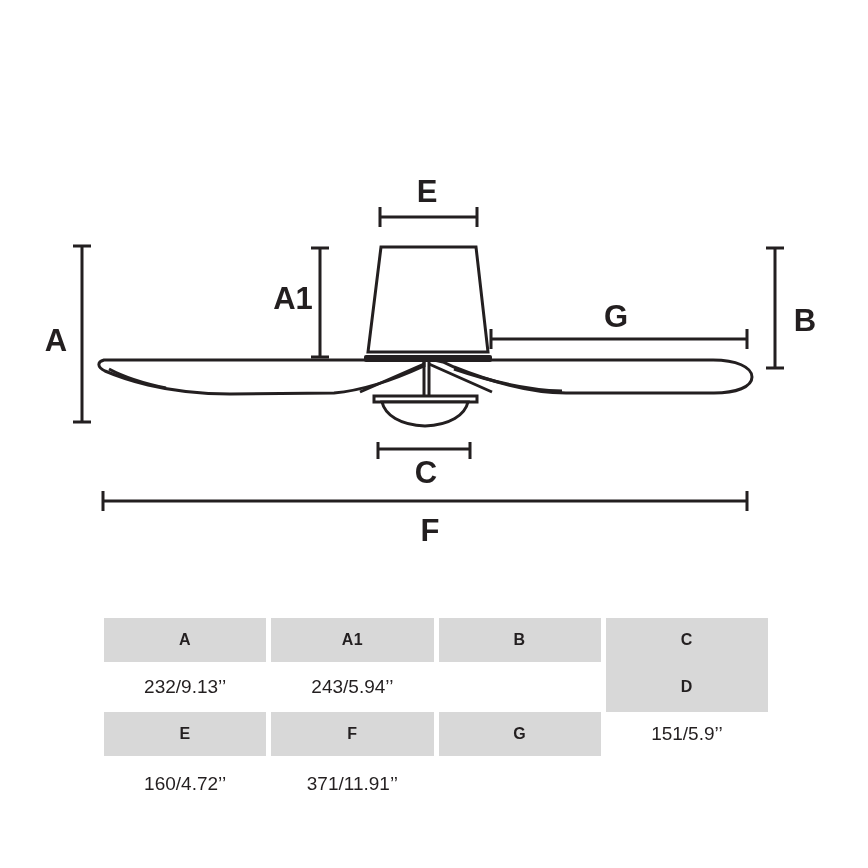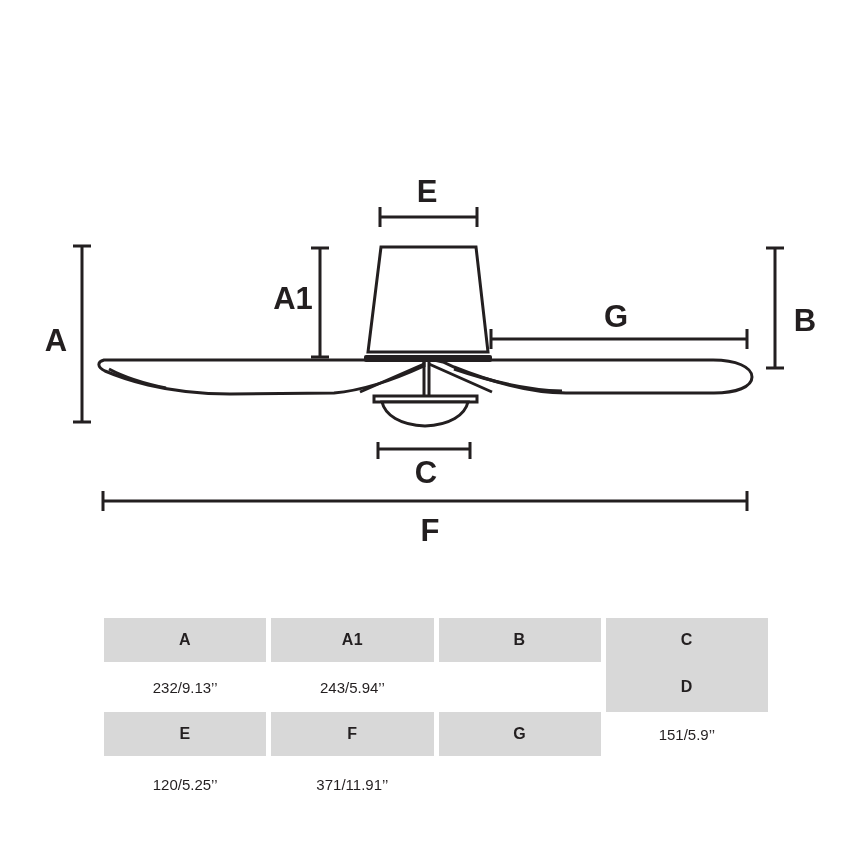--- a/index.html
+++ b/index.html
@@ -15,21 +15,21 @@
     font-family:"Liberation Sans",sans-serif;font-weight:bold;font-size:31px;
     fill:#231f20;text-anchor:middle;
   }
   .dimtable{
     position:absolute;left:104px;top:618px;width:664px;
     display:grid;grid-template-columns:repeat(4,1fr);
     grid-template-rows:44px 50px 44px 56px;column-gap:5px;
   }
   .cell{display:flex;align-items:center;justify-content:center;}
   .cell.hdr{background:#d8d8d8;font-weight:bold;font-size:16px;letter-spacing:.5px;}
-  .cell.val{background:#ffffff;font-size:15px;}
+  .cell.val{background:#ffffff;font-size:19px;}
 </style>
 </head>
 <body>
 
 <div class="canvas">
 
   <svg class="drawing" width="868" height="868" viewBox="0 0 868 868" xmlns="http://www.w3.org/2000/svg">
 
     <path class="filled" d="M104,360 H424 V366 C398,378 368,390 334,393 L230,394 C197,394 169,390 148,385 C128,380 112,374 105,371 C97,367 97,362 104,360 Z"></path>
     <path d="M109,369 C122,376 142,383 166,388"></path>
@@ -76,17 +76,17 @@
     <div class="cell val">232/9.13’’</div>
     <div class="cell val">243/5.94’’</div>
     <div class="cell val"></div>
 
     <div class="cell hdr">D</div>
     <div class="cell hdr">E</div>
     <div class="cell hdr">F</div>
     <div class="cell hdr">G</div>
 
     <div class="cell val">151/5.9’’</div>
-    <div class="cell val">120/5.25’’</div>
+    <div class="cell val">160/4.72’’</div>
     <div class="cell val">371/11.91’’</div>
   </div>
 
 </div>
 
 </body></html>

